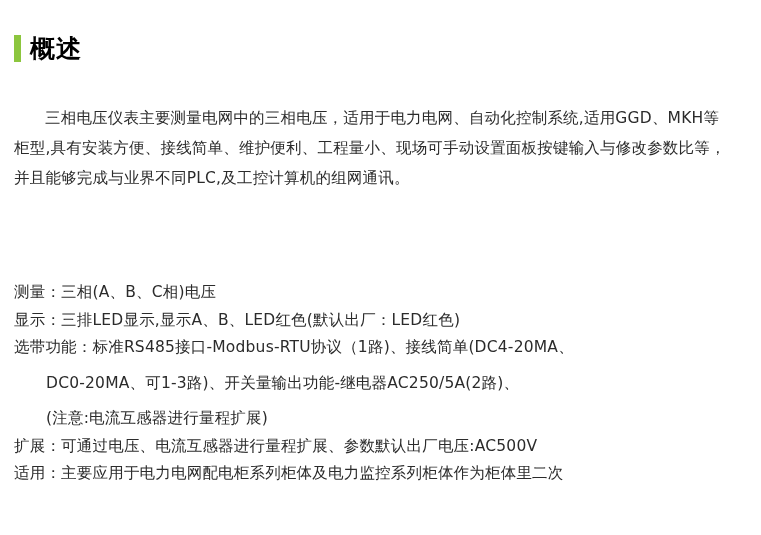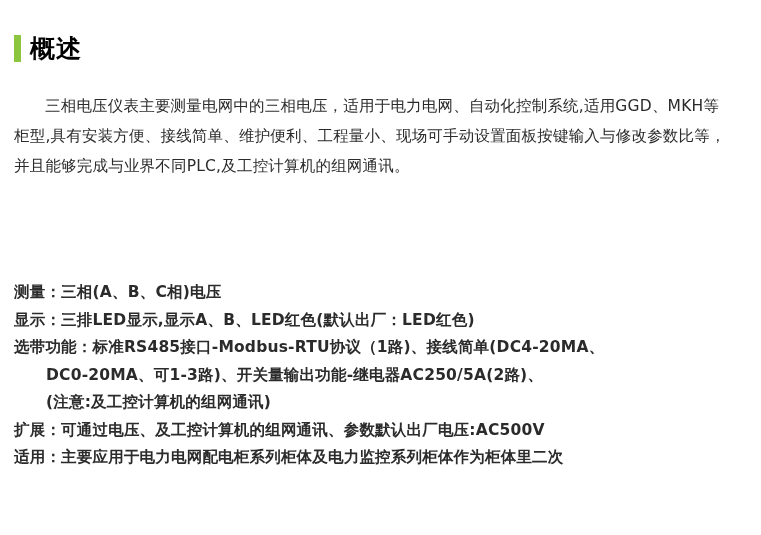--- a/index.html
+++ b/index.html
@@ -40,21 +40,21 @@
     letter-spacing: 1px;
   }
   
   #overview-section {
     position: absolute;
     left: 14px;
     top: 14px;
     width: 733px;
   }
   .overview-body {
-    margin-top: 8px;
+    margin-top: 20px;
     font-size: 15.5px;
     line-height: 30px;
     color: #2b2b2b;
     text-indent: 2em;
     width: 715px;
     letter-spacing: 0.2px;
   }
   
   #features-section {
     position: absolute;
@@ -65,24 +65,24 @@
   .features-body {
     margin-top: 16px;
     font-size: 15.5px;
     line-height: 27.5px;
     color: #2b2b2b;
     width: 730px;
     letter-spacing: 0.2px;
   }
   .feature-line {
     white-space: pre-wrap;
-    font-weight: bold;
   }
   .feature-line.indent-1 {
     padding-left: 32px;
+    margin-top: 8px;
   }
 </style>
 </head>
 <body>
 
 <div class="page">
 
   <section id="overview-section">
     <div class="section-head">
       <span class="green-bar"></span>
@@ -90,20 +90,20 @@
     </div>
     <p class="overview-body">三相电压仪表主要测量电网中的三相电压，适用于电力电网、自动化控制系统,适用GGD、MKH等柜型,具有安装方便、接线简单、维护便利、工程量小、现场可手动设置面板按键输入与修改参数比等，并且能够完成与业界不同PLC,及工控计算机的组网通讯。</p>
   </section>
 
   <section id="features-section">
     <div class="features-body">
       <div class="feature-line">测量：三相(A、B、C相)电压</div>
       <div class="feature-line">显示：三排LED显示,显示A、B、LED红色(默认出厂：LED红色)</div>
       <div class="feature-line">选带功能：标准RS485接口-Modbus-RTU协议（1路)、接线简单(DC4-20MA、</div>
       <div class="feature-line indent-1">DC0-20MA、可1-3路)、开关量输出功能-继电器AC250/5A(2路)、</div>
-      <div class="feature-line indent-1">(注意:及工控计算机的组网通讯)</div>
-      <div class="feature-line">扩展：可通过电压、及工控计算机的组网通讯、参数默认出厂电压:AC500V</div>
+      <div class="feature-line indent-1">(注意:电流互感器进行量程扩展)</div>
+      <div class="feature-line">扩展：可通过电压、电流互感器进行量程扩展、参数默认出厂电压:AC500V</div>
       <div class="feature-line">适用：主要应用于电力电网配电柜系列柜体及电力监控系列柜体作为柜体里二次</div>
 
     </div>
   </section>
 
 </div>
 
 </body></html>

